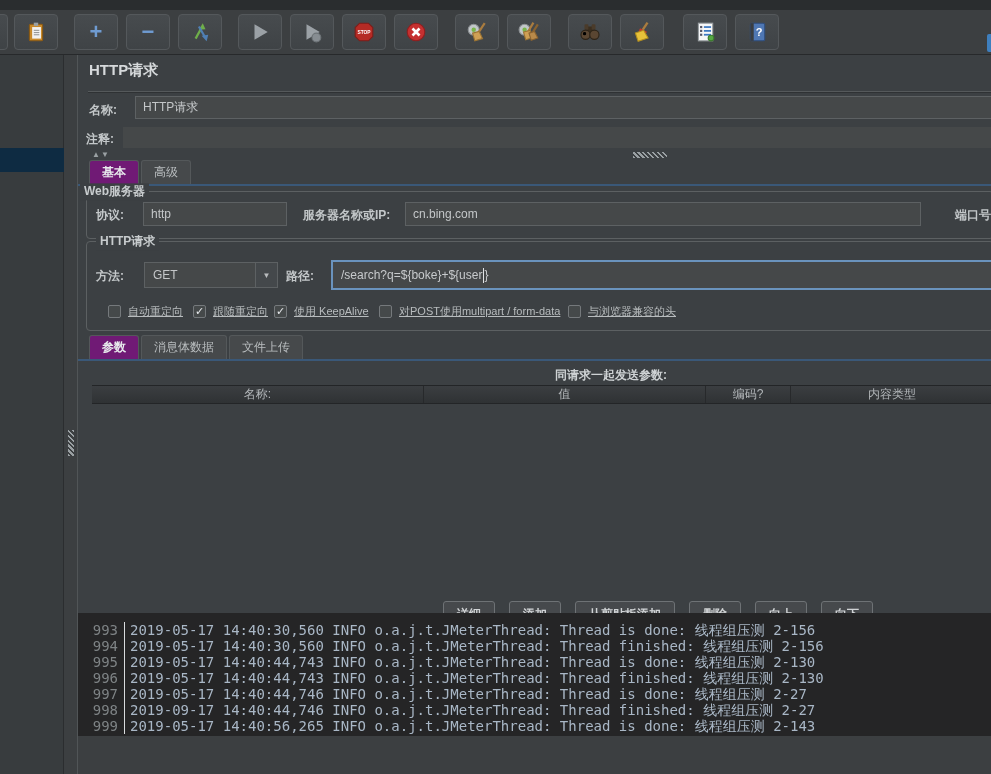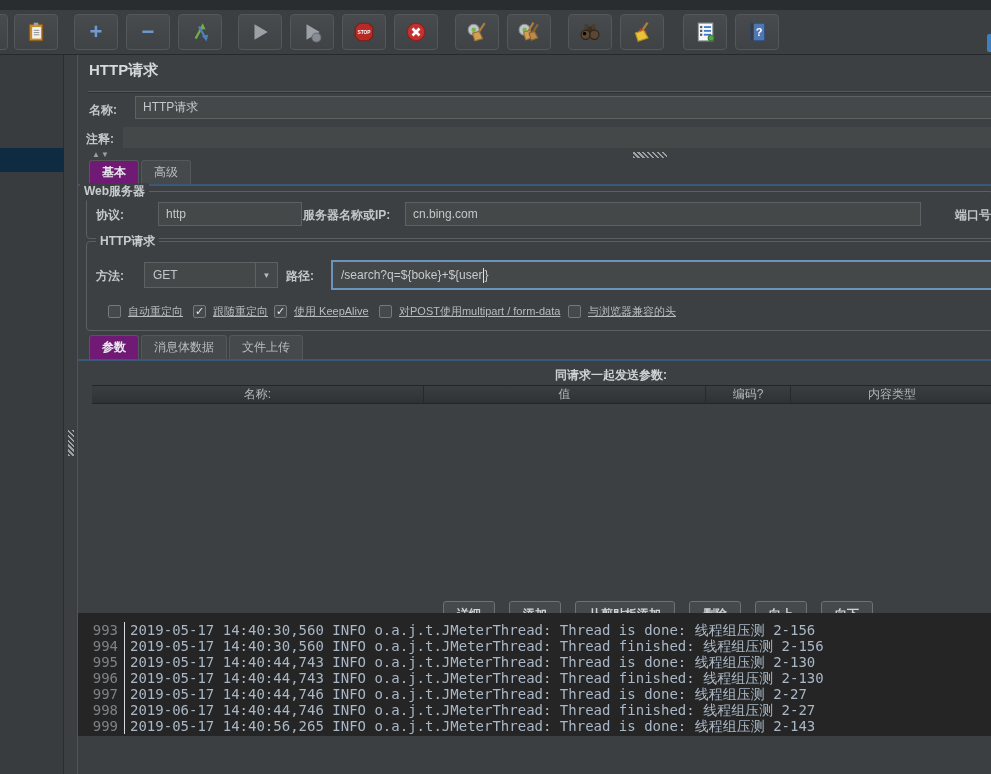--- a/index.html
+++ b/index.html
@@ -47,21 +47,21 @@
   .tabline { position:absolute; left:0; right:0; height:2px; background:#3a5878; }
   .tabs1 { top:105px; } .tabline1 { top:129px; }
   .tabs2 { top:280px; } .tabline2 { top:304px; }
   
   .fset { position:absolute; left:8px; right:-3px; border:1px solid #5c6062; border-radius:4px; overflow:hidden; }
   .fset-legend { position:absolute; left:10px; top:-1px; transform:translateY(-45%); background:#3c4043;
                  padding:0 4px; font-weight:bold; color:#c8ccce; }
   .fset-ws { top:136px; height:48px; }
   .fset-hr { top:186px; height:90px; }
   .ws-proto-lbl { position:absolute; left:9px; top:15px; }
-  .ws-proto-input { position:absolute; left:71px; top:10px; width:144px; height:24px; }
+  .ws-proto-input { position:absolute; left:56px; top:10px; width:144px; height:24px; }
   .ws-server-lbl { position:absolute; left:216px; top:15px; }
   .ws-server-input { position:absolute; left:318px; top:10px; width:516px; height:24px; }
   .ws-port-lbl { position:absolute; left:868px; top:15px; }
   .hr-method-lbl { position:absolute; left:9px; top:26px; }
   .combo { position:absolute; left:57px; top:20px; width:134px; height:26px; background:#454849;
            border:1px solid #5d6163; display:flex; align-items:center; }
   .combo-val { flex:1; padding-left:8px; color:#c4c7c9; }
   .combo-arrow { width:22px; height:100%; border-left:1px solid #5d6163; display:flex; align-items:center;
                  justify-content:center; font-size:8px; color:#b9bcbe; background:#44484b; }
   .hr-path-lbl { position:absolute; left:199px; top:26px; }
@@ -356,20 +356,20 @@
       <span class="logtxt">2019-05-17 14:40:44,743 INFO o.a.j.t.JMeterThread: Thread finished: 线程组压测 2-130</span>
     </div>
   <div class="logrow">
       <span class="lognum">997</span>
       <span class="logsep"></span>
       <span class="logtxt">2019-05-17 14:40:44,746 INFO o.a.j.t.JMeterThread: Thread is done: 线程组压测 2-27</span>
     </div>
   <div class="logrow">
       <span class="lognum">998</span>
       <span class="logsep"></span>
-      <span class="logtxt">2019-06-17 14:40:44,746 INFO o.a.j.t.JMeterThread: Thread finished: 线程组压测 2-27</span>
+      <span class="logtxt">2019-09-17 14:40:44,746 INFO o.a.j.t.JMeterThread: Thread finished: 线程组压测 2-27</span>
     </div>
   <div class="logrow">
       <span class="lognum">999</span>
       <span class="logsep"></span>
       <span class="logtxt">2019-05-17 14:40:56,265 INFO o.a.j.t.JMeterThread: Thread is done: 线程组压测 2-143</span>
     </div>
 </div>
 
 </body></html>

